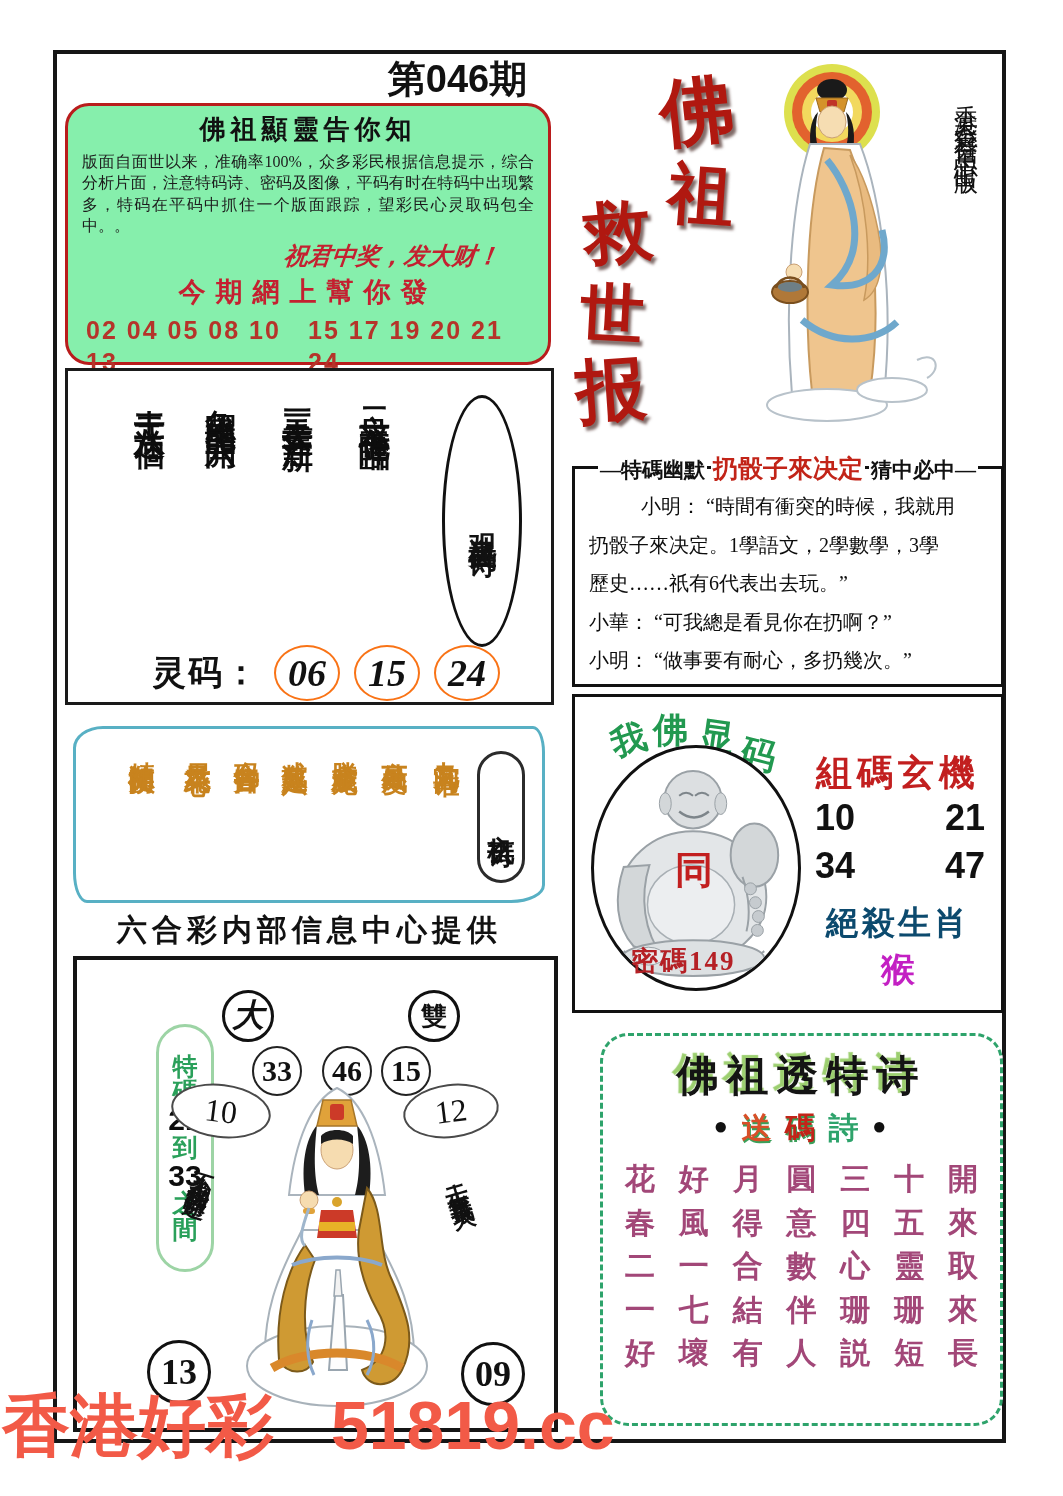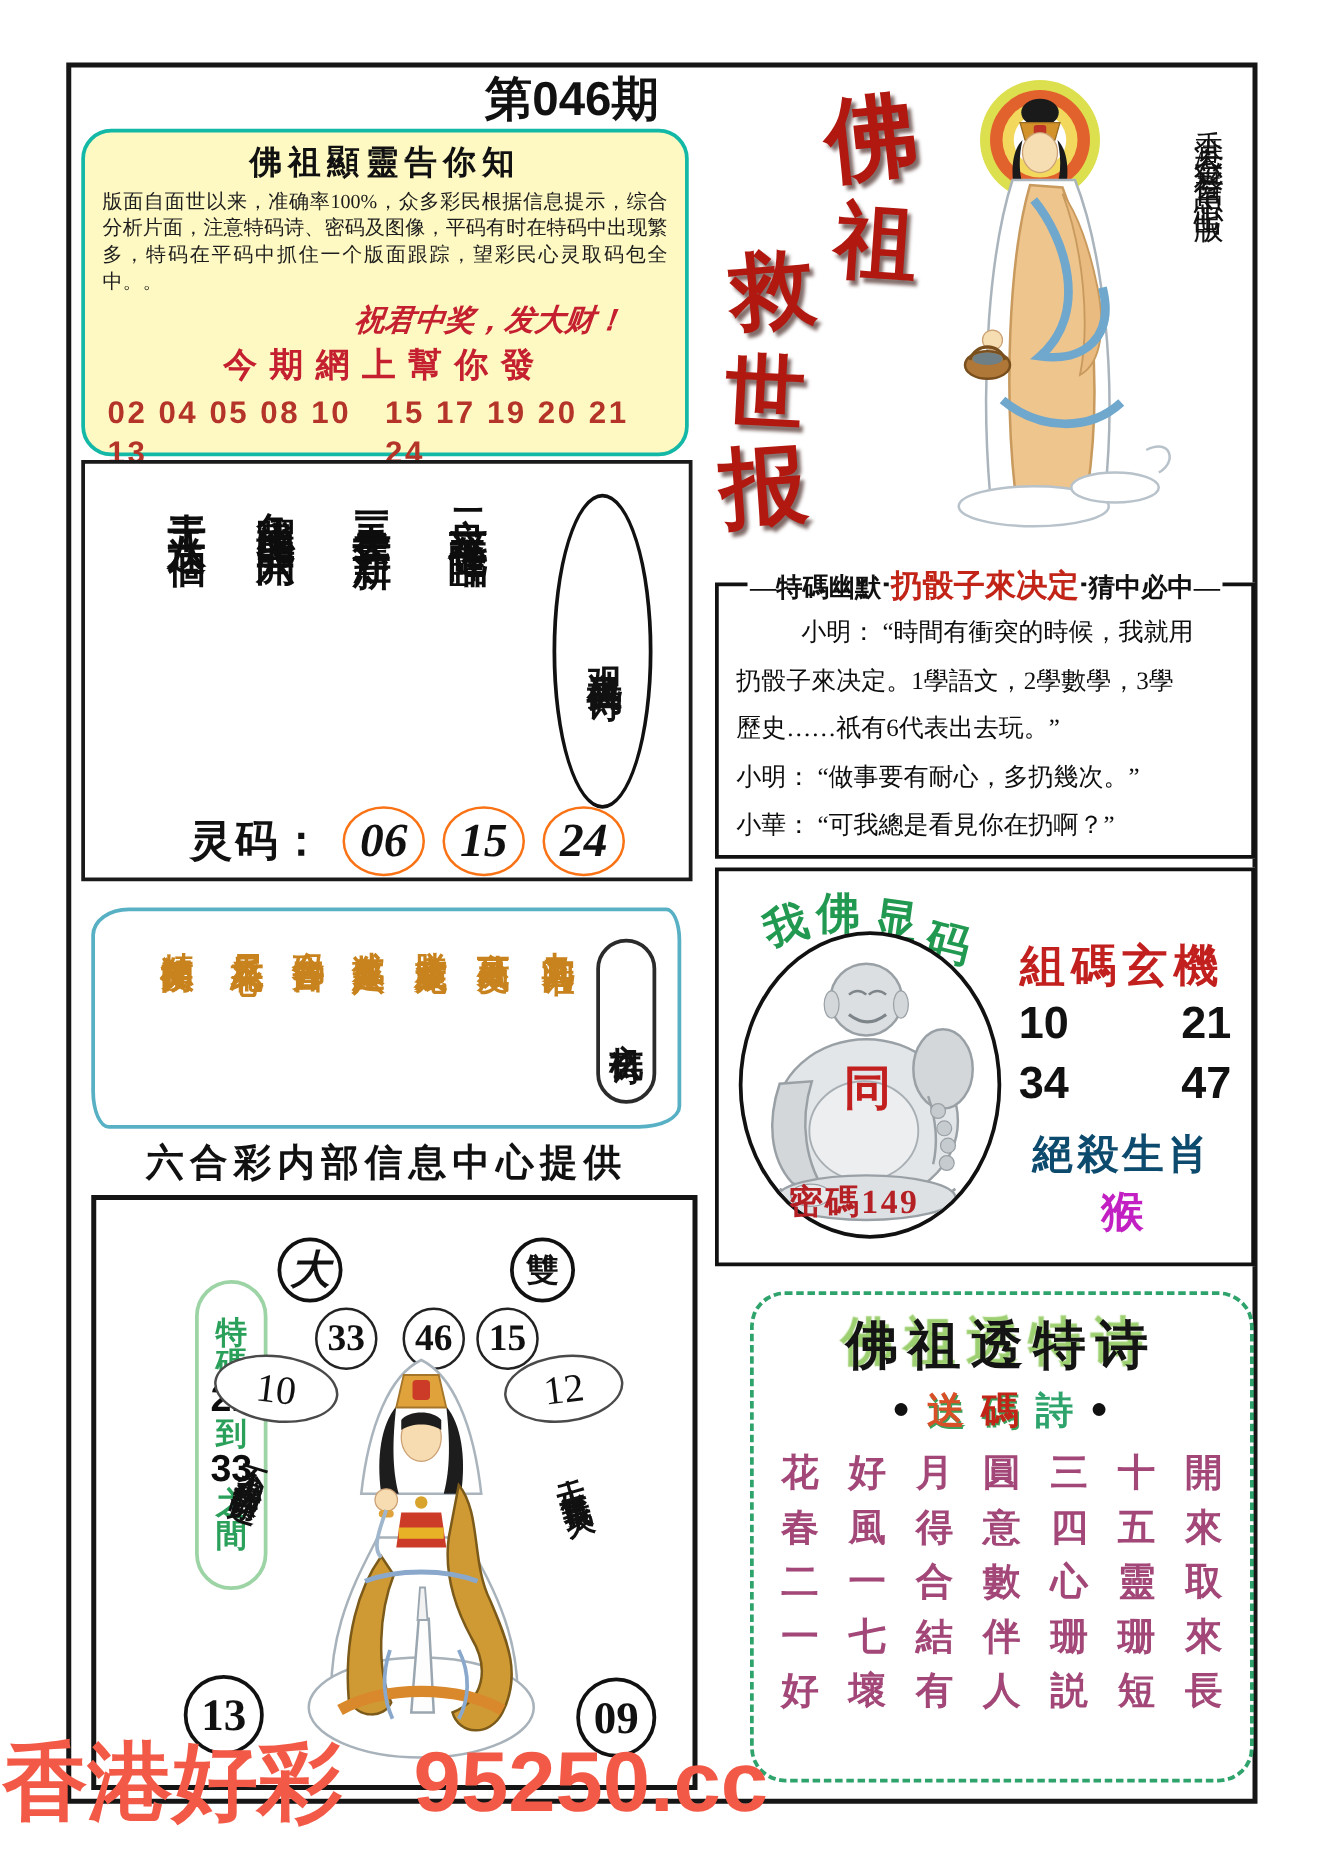--- a/index.html
+++ b/index.html
@@ -13,22 +13,22 @@
     left:53px; top:50px; width:953px; height:1393px;
     border:4px solid #161616;
   }
   .issue {
     left:360px; top:54px; width:195px; text-align:center;
     font-family:"Liberation Sans", sans-serif; font-weight:bold; font-size:38px;
   }
   
   .notice-box {
     left:65px; top:103px; width:486px; height:262px;
-    border:3px solid #14b8a6; border-radius:24px; padding:6px 14px 0 14px;
-    background:#fef9c3;
+    border:3px solid #b91c1c; border-radius:24px; padding:6px 14px 0 14px;
+    background:#86efac;
   }
   .notice-title { text-align:center; font-size:26px; font-weight:bold; letter-spacing:5px; }
   .notice-body { margin-top:4px; font-size:16px; line-height:1.34; text-align:justify; color:#1c1c1c; }
   .notice-wish { margin-top:3px; text-align:right; padding-right:34px;
     font-size:24px; font-weight:bold; font-style:italic; color:#c42030; transform:skewX(-6deg); }
   .notice-promo { margin-top:2px; text-align:center; font-size:27px; font-weight:bold;
     color:#c42030; letter-spacing:10px; }
   .notice-numbers { margin-top:4px; font-family:"Liberation Sans", sans-serif;
     font-weight:bold; font-size:25px; color:#b5342a; letter-spacing:2px; }
   .num-row { display:flex; justify-content:space-between; padding:0 4px; line-height:1.3; }
@@ -257,22 +257,22 @@
   <div class="abs joke-box">
     <div class="joke-header">
       <span class="jh-black">—特碼幽默</span>
       <span class="jh-red">扔骰子來决定</span>
       <span class="jh-black">猜中必中—</span>
     </div>
     <div class="joke-body">
       <div class="joke-line-first">小明： “時間有衝突的時候，我就用</div>
       <div>扔骰子來决定。1學語文，2學數學，3學</div>
       <div>歷史……祇有6代表出去玩。”</div>
+      <div>小華： “可我總是看見你在扔啊？”</div>
       <div>小明： “做事要有耐心，多扔幾次。”</div>
-      <div>小華： “可我總是看見你在扔啊？”</div>
     </div>
   </div>
 
   <div class="abs buddha-box">
     <div class="bud-char" style="left:36px; top:26px; transform:rotate(-18deg);">我</div>
     <div class="bud-char" style="left:78px; top:16px;">佛</div>
     <div class="bud-char" style="left:124px; top:22px; transform:rotate(8deg);">显</div>
     <div class="bud-char" style="left:166px; top:40px; transform:rotate(14deg);">码</div>
 
     <div class="abs bud-ellipse">
@@ -324,14 +324,14 @@
     </div>
     <div class="poem-grid">
       <div class="poem-row">花好月圓三十開</div>
       <div class="poem-row">春風得意四五來</div>
       <div class="poem-row">二一合數心靈取</div>
       <div class="poem-row">一七結伴珊珊來</div>
       <div class="poem-row">好壞有人説短長</div>
     </div>
   </div>
 
-  <div class="abs watermark">香港好彩 95250.cc</div>
+  <div class="abs watermark">香港好彩 51819.cc</div>
 </div>
 
 </body></html>

